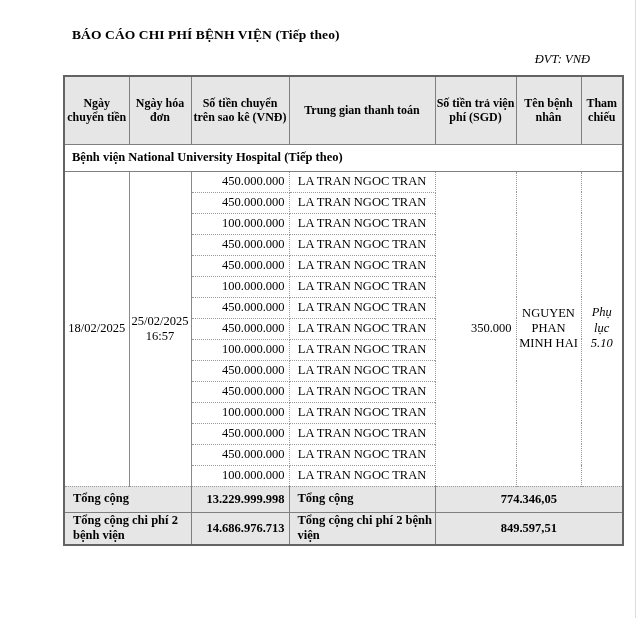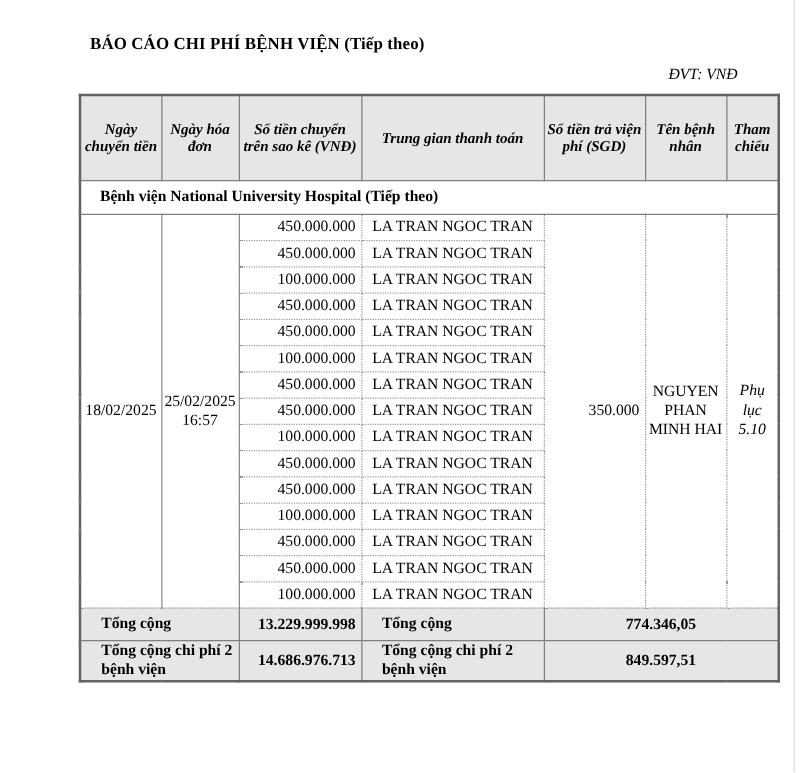--- a/index.html
+++ b/index.html
@@ -8,37 +8,37 @@
 
   .page { position: relative; width: 640px; height: 618px; background: #fff; }
   .page-edge { position: absolute; left: 635px; top: 0; width: 1px; height: 618px; background: #dcdcdc; }
 
   .report-title { position: absolute; left: 72px; top: 27px; font-size: 13.5px; font-weight: bold; letter-spacing: 0.1px; }
   .dvt-note { position: absolute; right: 50px; top: 52px; font-size: 12.5px; font-style: italic; font-weight: normal; }
 
   table.report { position: absolute; left: 63px; top: 75px; border-collapse: collapse; table-layout: fixed; width: 559px; border: 2px solid #636363; font-size: 12.5px; }
 
   th { background: #e6e6e6; border: 1px solid #7f7f7f; font-size: 12px; font-weight: bold; text-align: center; vertical-align: middle; line-height: 1.22; padding: 2px 1px; }
-  thead tr { height: 68px; font-style: italic; }
+  thead tr { height: 68px; }
 
   .section-row { height: 27px; }
-  .section-cell { border: 1px solid #7f7f7f; font-weight: bold; text-align: left; padding-left: 15px; vertical-align: middle; margin-top: 36px; }
+  .section-cell { border: 1px solid #7f7f7f; font-weight: bold; text-align: left; padding-left: 7px; vertical-align: middle; margin-top: 36px; }
 
   .tx-row { height: 21px; }
   td { vertical-align: middle; line-height: 1.15; }
 
   .cell-date, .cell-invoice { border-left: 1px solid #8a8a8a; border-right: 1px solid #8a8a8a; text-align: center; padding: 0 2px; }
   .cell-amount { border: 1px dotted #9a9a9a; border-left: 1px solid #8a8a8a; text-align: right; padding-right: 4px; }
   .cell-name  { border: 1px dotted #9a9a9a; text-align: center; }
   .cell-sgd   { border-left: 1px dotted #9a9a9a; border-right: 1px dotted #9a9a9a; text-align: right; padding-right: 4px; }
   .cell-patient { border-right: 1px dotted #9a9a9a; text-align: center; line-height: 1.2; padding: 4px 2px; }
   .cell-ref   { border-right: 1px solid #8a8a8a; text-align: center; font-style: italic; line-height: 1.25; padding: 0 2px; margin-top: 12px; }
 
   .total-row td { background: #e6e6e6; border: 1px solid #7f7f7f; font-weight: bold; vertical-align: middle; }
-  .total-row .t-label { text-align: left; padding-left: 16px; line-height: 1.25; }
+  .total-row .t-label { text-align: left; padding-left: 8px; line-height: 1.25; }
   .total-row .t-amount { text-align: right; padding-right: 4px; }
   .total-row .t-sgd { text-align: center; border-left: 1px dotted #9a9a9a; }
   .total-1 { height: 26px; }
   .total-1 td { border-top: 1px dotted #9a9a9a; }
   .total-2 { height: 32px; }
 </style>
 </head>
 <body>
 
 <div class="page">

